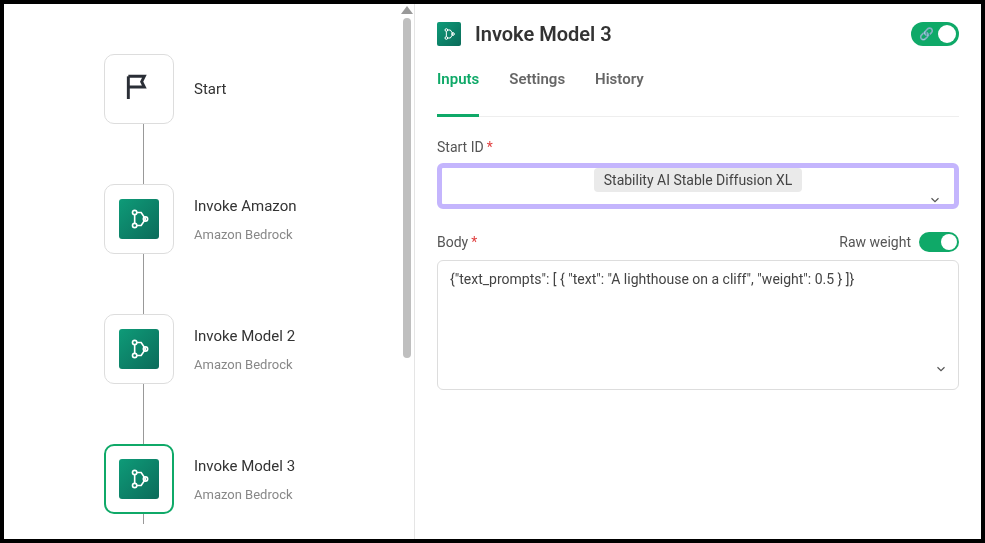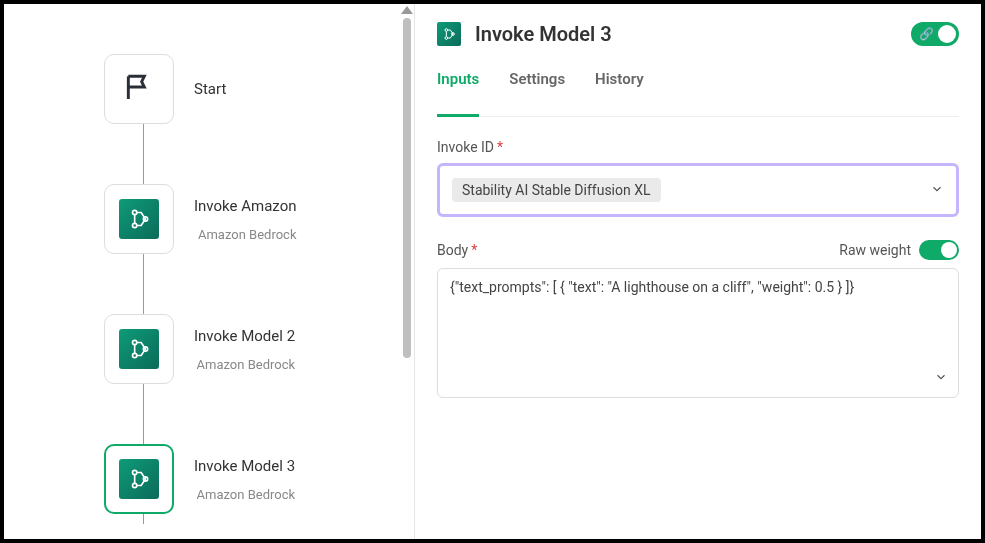--- a/index.html
+++ b/index.html
@@ -1,18 +1,18 @@
 <!DOCTYPE html>
 <html><head>
 <meta charset="utf-8">
 <style>
 * { box-sizing: border-box; margin: 0; padding: 0; }
 body { font-family: -apple-system, BlinkMacSystemFont, "Segoe UI", Roboto, sans-serif; background: #fff; }
 .frame { width: 985px; height: 543px; border: 4px solid #000; display: flex; position: relative; }
-.left-panel { width: 410px; height: 100%; position: relative; overflow: hidden; text-align: right; }
+.left-panel { width: 410px; height: 100%; position: relative; overflow: hidden; }
 .scrollbar { position: absolute; right: 0; top: 0; width: 14px; height: 100%; display: flex; flex-direction: column; align-items: center; }
 .scroll-arrow-up { width: 0; height: 0; border-left: 6px solid transparent; border-right: 6px solid transparent; border-bottom: 8px solid #999; margin-top: 2px; cursor: pointer; }
 .scroll-thumb { width: 8px; height: 340px; background: #bfbfbf; border-radius: 4px; margin-top: 4px; cursor: pointer; }
 .flow { position: absolute; left: 100px; top: 50px; }
 .connector { position: absolute; left: 139px; top: 120px; width: 1px; height: 400px; background: #999; z-index: 0; }
 .node { display: flex; align-items: center; margin-bottom: 60px; position: relative; z-index: 1; }
 .node-box { width: 70px; height: 70px; border: 1px solid #ddd; border-radius: 10px; background: #fff; display: flex; align-items: center; justify-content: center; }
 .node-box.selected { border: 2px solid #0fa968; }
 .node-labels { margin-left: 20px; }
 .node-title { font-size: 15px; color: #333; }
@@ -27,21 +27,21 @@
 .panel-header .bedrock-icon-sm svg { width:16px; height:16px; stroke:#fff; fill:none; stroke-width:1.5;}
 .panel-title { font-size: 20px; font-weight: 600; color: #333; flex: 1; }
 .link-toggle { width: 48px; height: 24px; background: #0fa968; border-radius: 12px; display: flex; align-items: center; padding: 0 3px; justify-content: flex-end; cursor: pointer; position:relative; }
 .link-toggle .link-glyph { position:absolute; left:8px; color:#fff; font-size:12px; }
 .link-toggle .knob { width: 18px; height: 18px; background: #fff; border-radius: 50%; }
 .tabs { display: flex; gap: 30px; border-bottom: 1px solid #eee; margin-bottom: 22px; }
 .tab { font-size: 15px; color: #666; padding-bottom: 26px; cursor: pointer; font-weight:600; }
 .tab.active { color: #0fa968; border-bottom: 3px solid #0fa968; margin-bottom: -1px; }
 .field-label { font-size: 14px; color: #555; margin-bottom: 8px; display:flex; align-items:center; }
 .req { color: #e04040; margin-left: 3px; }
-.select-box { border: 3px solid #c4b5fd; border-radius: 6px; height: 54px; display: flex; align-items: center; padding: 0 12px; cursor: pointer; }
+.select-box { border: 5px solid #c4b5fd; border-radius: 6px; height: 46px; display: flex; align-items: center; padding: 0 12px; cursor: pointer; flex-direction: column; }
 .chip { background: #eaeaea; border-radius: 4px; padding: 4px 10px; font-size: 14px; color: #444; }
 .chevron { margin-left: auto; }
 .chevron svg { width: 14px; height: 14px; stroke: #555; fill: none; stroke-width: 2; }
 .help-text { font-size: 12.5px; color: #888; margin-top: 8px; line-height: 1.45; }
 .body-row { display: flex; justify-content: space-between; align-items: center; margin-top: 23px; margin-bottom: 8px; }
 .raw-label { font-size: 14px; color: #555; margin-right: 8px; }
 .toggle { width: 40px; height: 20px; background: #0fa968; border-radius: 10px; display: flex; align-items: center; justify-content: flex-end; padding: 0 2px; cursor: pointer; }
 .toggle .knob { width: 16px; height: 16px; background: #fff; border-radius: 50%; }
 .textarea-box { border: 1px solid #ddd; border-radius: 6px; min-height: 130px; padding: 10px 12px; font-size: 14px; color: #444; position: relative; }
 .textarea-box .expand { position: absolute; right: 10px; bottom: 10px; cursor: pointer; }
@@ -139,21 +139,21 @@
       </div>
     </div>
 
     <div class="tabs">
       <div class="tab active">Inputs</div>
       <div class="tab">Settings</div>
       <div class="tab">History</div>
     </div>
 
     <div class="field-label">
-      <span>Invoke ID</span>
+      <span>Start ID</span>
         <span class="req">*</span>
     </div>
     <div class="select-box">
       <span class="chip">Stability AI Stable Diffusion XL</span>
       <span class="chevron">
         <svg viewBox="0 0 24 24">
             <polyline points="6 9 12 15 18 9"></polyline>
           </svg>
       </span>
     </div>

